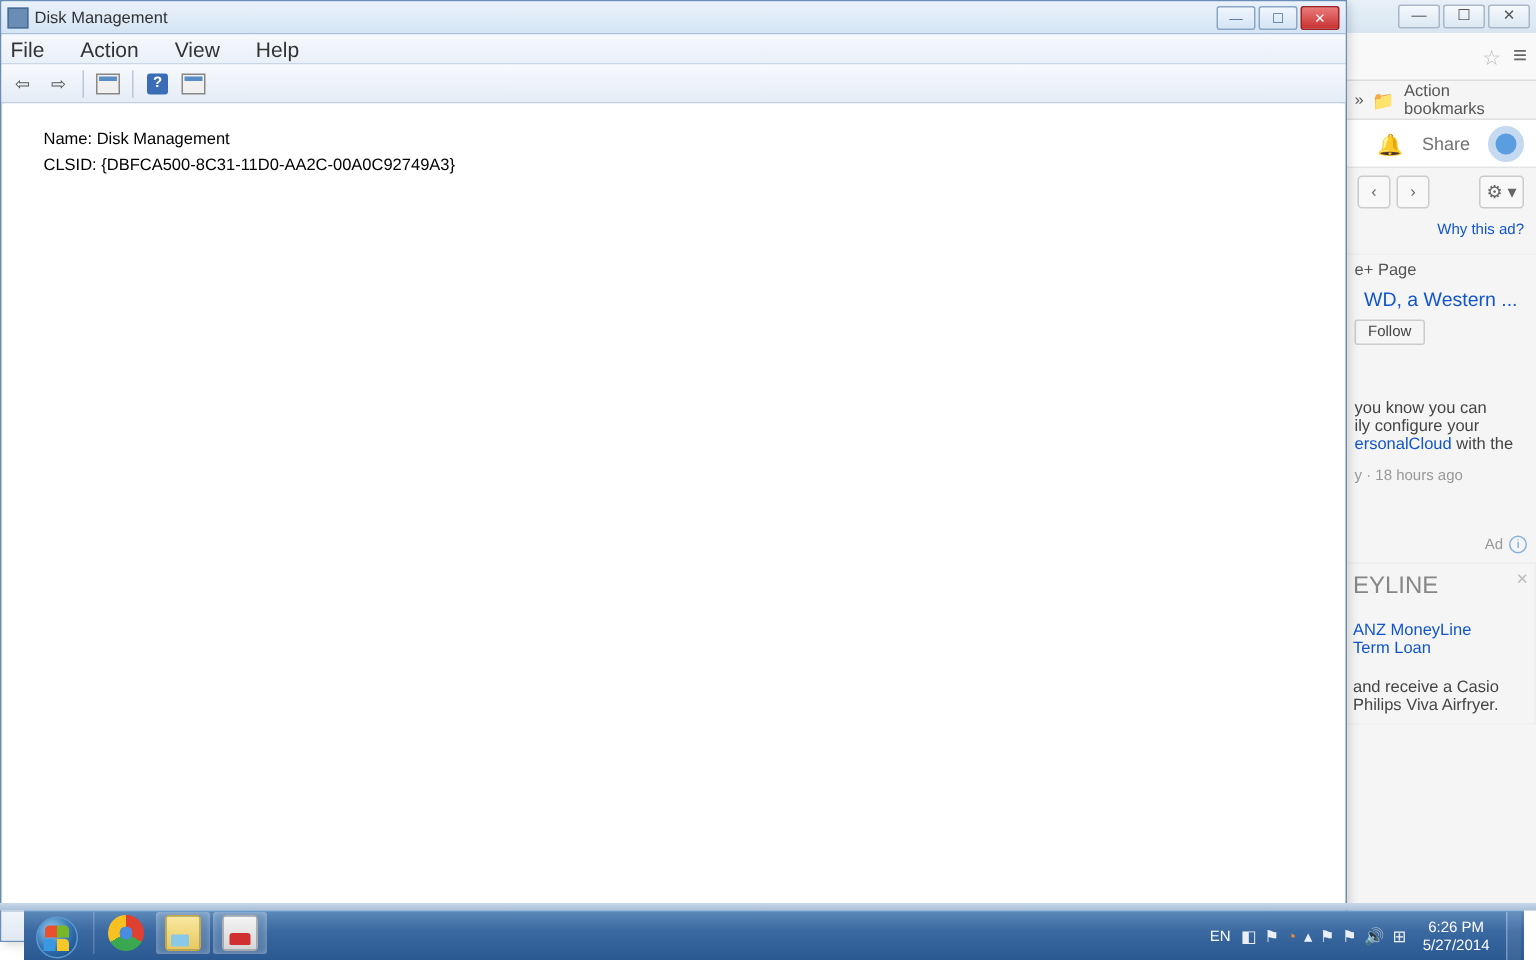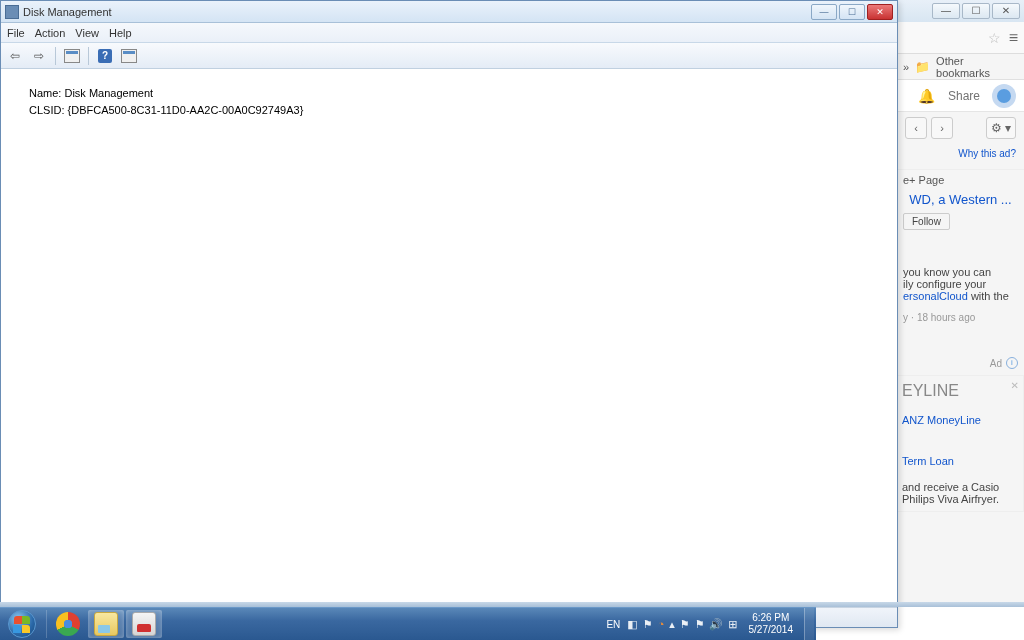--- a/index.html
+++ b/index.html
@@ -33,41 +33,41 @@
 .regards{position:absolute;bottom:0;left:170px;font-size:11px;color:#555;}
 
 
 .dm-window { position:absolute; top:0; left:0; width:898px; height:628px; border:1px solid #6a8db5; background:#fff; box-shadow:2px 2px 6px rgba(0,0,0,0.15);}
 .dm-titlebar { height:22px; background:linear-gradient(#eaf2fb,#d4e4f4); display:flex; align-items:center; padding:0 4px; border-bottom:1px solid #a8c0d8;}
 .dm-titleicon { width:14px; height:14px; background:#6a8db5; border:1px solid #4a6d95; margin-right:4px;}
 .dm-title { font-size:11px; color:#333; flex:1;}
 .dm-winbtns { display:flex; gap:2px;}
 .dm-winbtns .wbtn{ width:26px; height:16px; border:1px solid #8aa8c6; border-radius:2px; background:linear-gradient(#f0f6fc,#d4e4f4); font-size:9px; text-align:center; line-height:14px; color:#4a6d95;}
 .dm-winbtns .close{background:linear-gradient(#eb7a7a,#c83232);border-color:#a02020;color:#fff;}
-.dm-menubar { height:20px; background:linear-gradient(#f5f8fc,#eaf0f8); border-bottom:1px solid #c8d8e8; display:flex; align-items:center; padding:0 6px; gap:10px; font-size:11px; color:#333;}
+.dm-menubar { height:20px; background:linear-gradient(#f5f8fc,#eaf0f8); border-bottom:1px solid #c8d8e8; display:flex; align-items:center; padding:0 6px; gap:24px; font-size:14px; color:#333;}
 .dm-toolbar { height:26px; background:linear-gradient(#f8fafd,#e4ecf6); border-bottom:1px solid #c0d0e0; display:flex; align-items:center; padding:0 4px; gap:4px;}
 .tb-btn{width:20px;height:20px;display:flex;align-items:center;justify-content:center;font-size:12px;color:#555;}
 .tb-sep{width:1px;height:18px;background:#b8c8d8;margin:0 2px;}
 .tb-help{width:14px;height:14px;background:#3a6db5;color:#fff;border-radius:2px;font-size:10px;font-weight:bold;text-align:center;line-height:14px;}
 .tb-props{width:16px;height:14px;border:1px solid #888;background:#f0f0f0;position:relative;}
 .tb-props::after{content:"";position:absolute;top:1px;left:1px;right:1px;height:3px;background:#5a8dc5;}
 
 .dm-content { position:absolute; top:68px; left:2px; right:2px; bottom:22px; background:#fff; overflow:hidden; padding:18px 8px;}
 .err-row { display:flex; align-items:center; gap:10px; margin-bottom:14px;}
 .err-icon { width:22px; height:22px; border-radius:50%; background:radial-gradient(circle at 30% 30%,#ff6a6a,#c81818); border:1px solid #901010; position:relative; flex-shrink:0;}
 .err-icon::before,.err-icon::after{content:"";position:absolute;top:50%;left:50%;width:12px;height:3px;background:#fff;border-radius:1px;}
 .err-icon::before{transform:translate(-50%,-50%) rotate(45deg);}
 .err-icon::after{transform:translate(-50%,-50%) rotate(-45deg);}
 .err-title { font-size:11px; font-weight:bold; color:#000;}
 .err-body { font-size:11px; color:#000; margin-bottom:14px;}
 .err-detail { font-size:11px; color:#000; margin-left:18px; margin-bottom:5px;}
 .dm-status{position:absolute;bottom:0;left:0;right:0;height:20px;background:linear-gradient(#f0f4fa,#e0e8f2);border-top:1px solid #c8d4e2;}
 
 
-.taskbar { position:absolute; bottom:0; left:0; width:816px; height:33px; background:linear-gradient(#5a88b8,#3a68a0 40%,#2a5890); border-top:1px solid #6a98c8; display:flex; align-items:center;}
+.taskbar { position:absolute; bottom:0; left:16px; width:1000px; height:33px; background:linear-gradient(#5a88b8,#3a68a0 40%,#2a5890); border-top:1px solid #6a98c8; display:flex; align-items:flex-start;}
 .start-btn { width:44px; height:33px; display:flex; align-items:center; justify-content:center;}
 .start-orb { width:28px; height:28px; border-radius:50%; background:radial-gradient(circle at 35% 30%,#8cc8f0,#2a68a8 60%,#184878); border:1px solid #5a98d0; position:relative; overflow:hidden;}
 .start-orb::before{content:"";position:absolute;top:5px;left:5px;width:8px;height:8px;background:#e85030;border-top-left-radius:3px;}
 .start-orb::after{content:"";position:absolute;top:5px;right:5px;width:8px;height:8px;background:#78b828;border-top-right-radius:3px;box-shadow:-9px 9px 0 #3898e0,0 9px 0 #f8c828;}
 .task-sep{width:1px;height:28px;background:rgba(255,255,255,0.2);margin:0 2px;}
 .task-item { height:28px; padding:0 6px; display:flex; align-items:center; justify-content:center; border-radius:2px; margin:0 1px;}
 .task-item.active{background:rgba(255,255,255,0.18);box-shadow:inset 0 0 4px rgba(255,255,255,0.3);}
 .ti-icon{width:24px;height:24px;border-radius:3px;}
 .chrome-ico{background:radial-gradient(circle at 50% 50%,#4a8de0 25%,transparent 26%),conic-gradient(#e04030 0 120deg,#3aa850 120deg 240deg,#f8c020 240deg 360deg);border-radius:50%;}
 .explorer-ico{background:linear-gradient(#f8e8a0,#e8c860);border:1px solid #c8a840;position:relative;}
@@ -93,21 +93,21 @@
     <div class="wbtn">☐</div>
     <div class="wbtn">✕</div>
   </div>
   <div class="chrome-toolbar">
     <span class="star-icon">☆</span>
     <span class="menu-icon">≡</span>
   </div>
   <div class="bm-bar">
     <span>»</span>
     <span class="bm-folder">📁</span>
-    <span>Other bookmarks</span>
+    <span>Action bookmarks</span>
   </div>
   <div class="share-bar">
     <span class="bell-icon">🔔</span>
     <span>Share</span>
     <span class="avatar">
         <span class="avatar-inner"></span>
       </span>
   </div>
   <div class="nav-row">
     <div style="display:flex;gap:4px;">
@@ -129,21 +129,21 @@
     <div class="small-gray">y · 18 hours ago</div>
   </div>
   <div class="ad-row" style="margin-top:28px;">
     <span>Ad</span>
     <span class="ad-info">i</span>
   </div>
   <div class="ad-card">
     <span class="ad-close">✕</span>
     <div style="color:#888;font-size:16px;">EYLINE</div>
     <div style="color:#1155cc;margin-top:14px;">ANZ MoneyLine</div>
-    <div style="color:#1155cc;margin-top:29px;">Term Loan</div>
+    <div style="color:#1155cc;">Term Loan</div>
     <div style="margin-top:14px;">and receive a Casio</div>
     <div>Philips Viva Airfryer.</div>
   </div>
 </div>
 
 <div class="dm-window">
   <div class="dm-titlebar">
     <div class="dm-titleicon"></div>
     <div class="dm-title">Disk Management</div>
     <div class="dm-winbtns">

